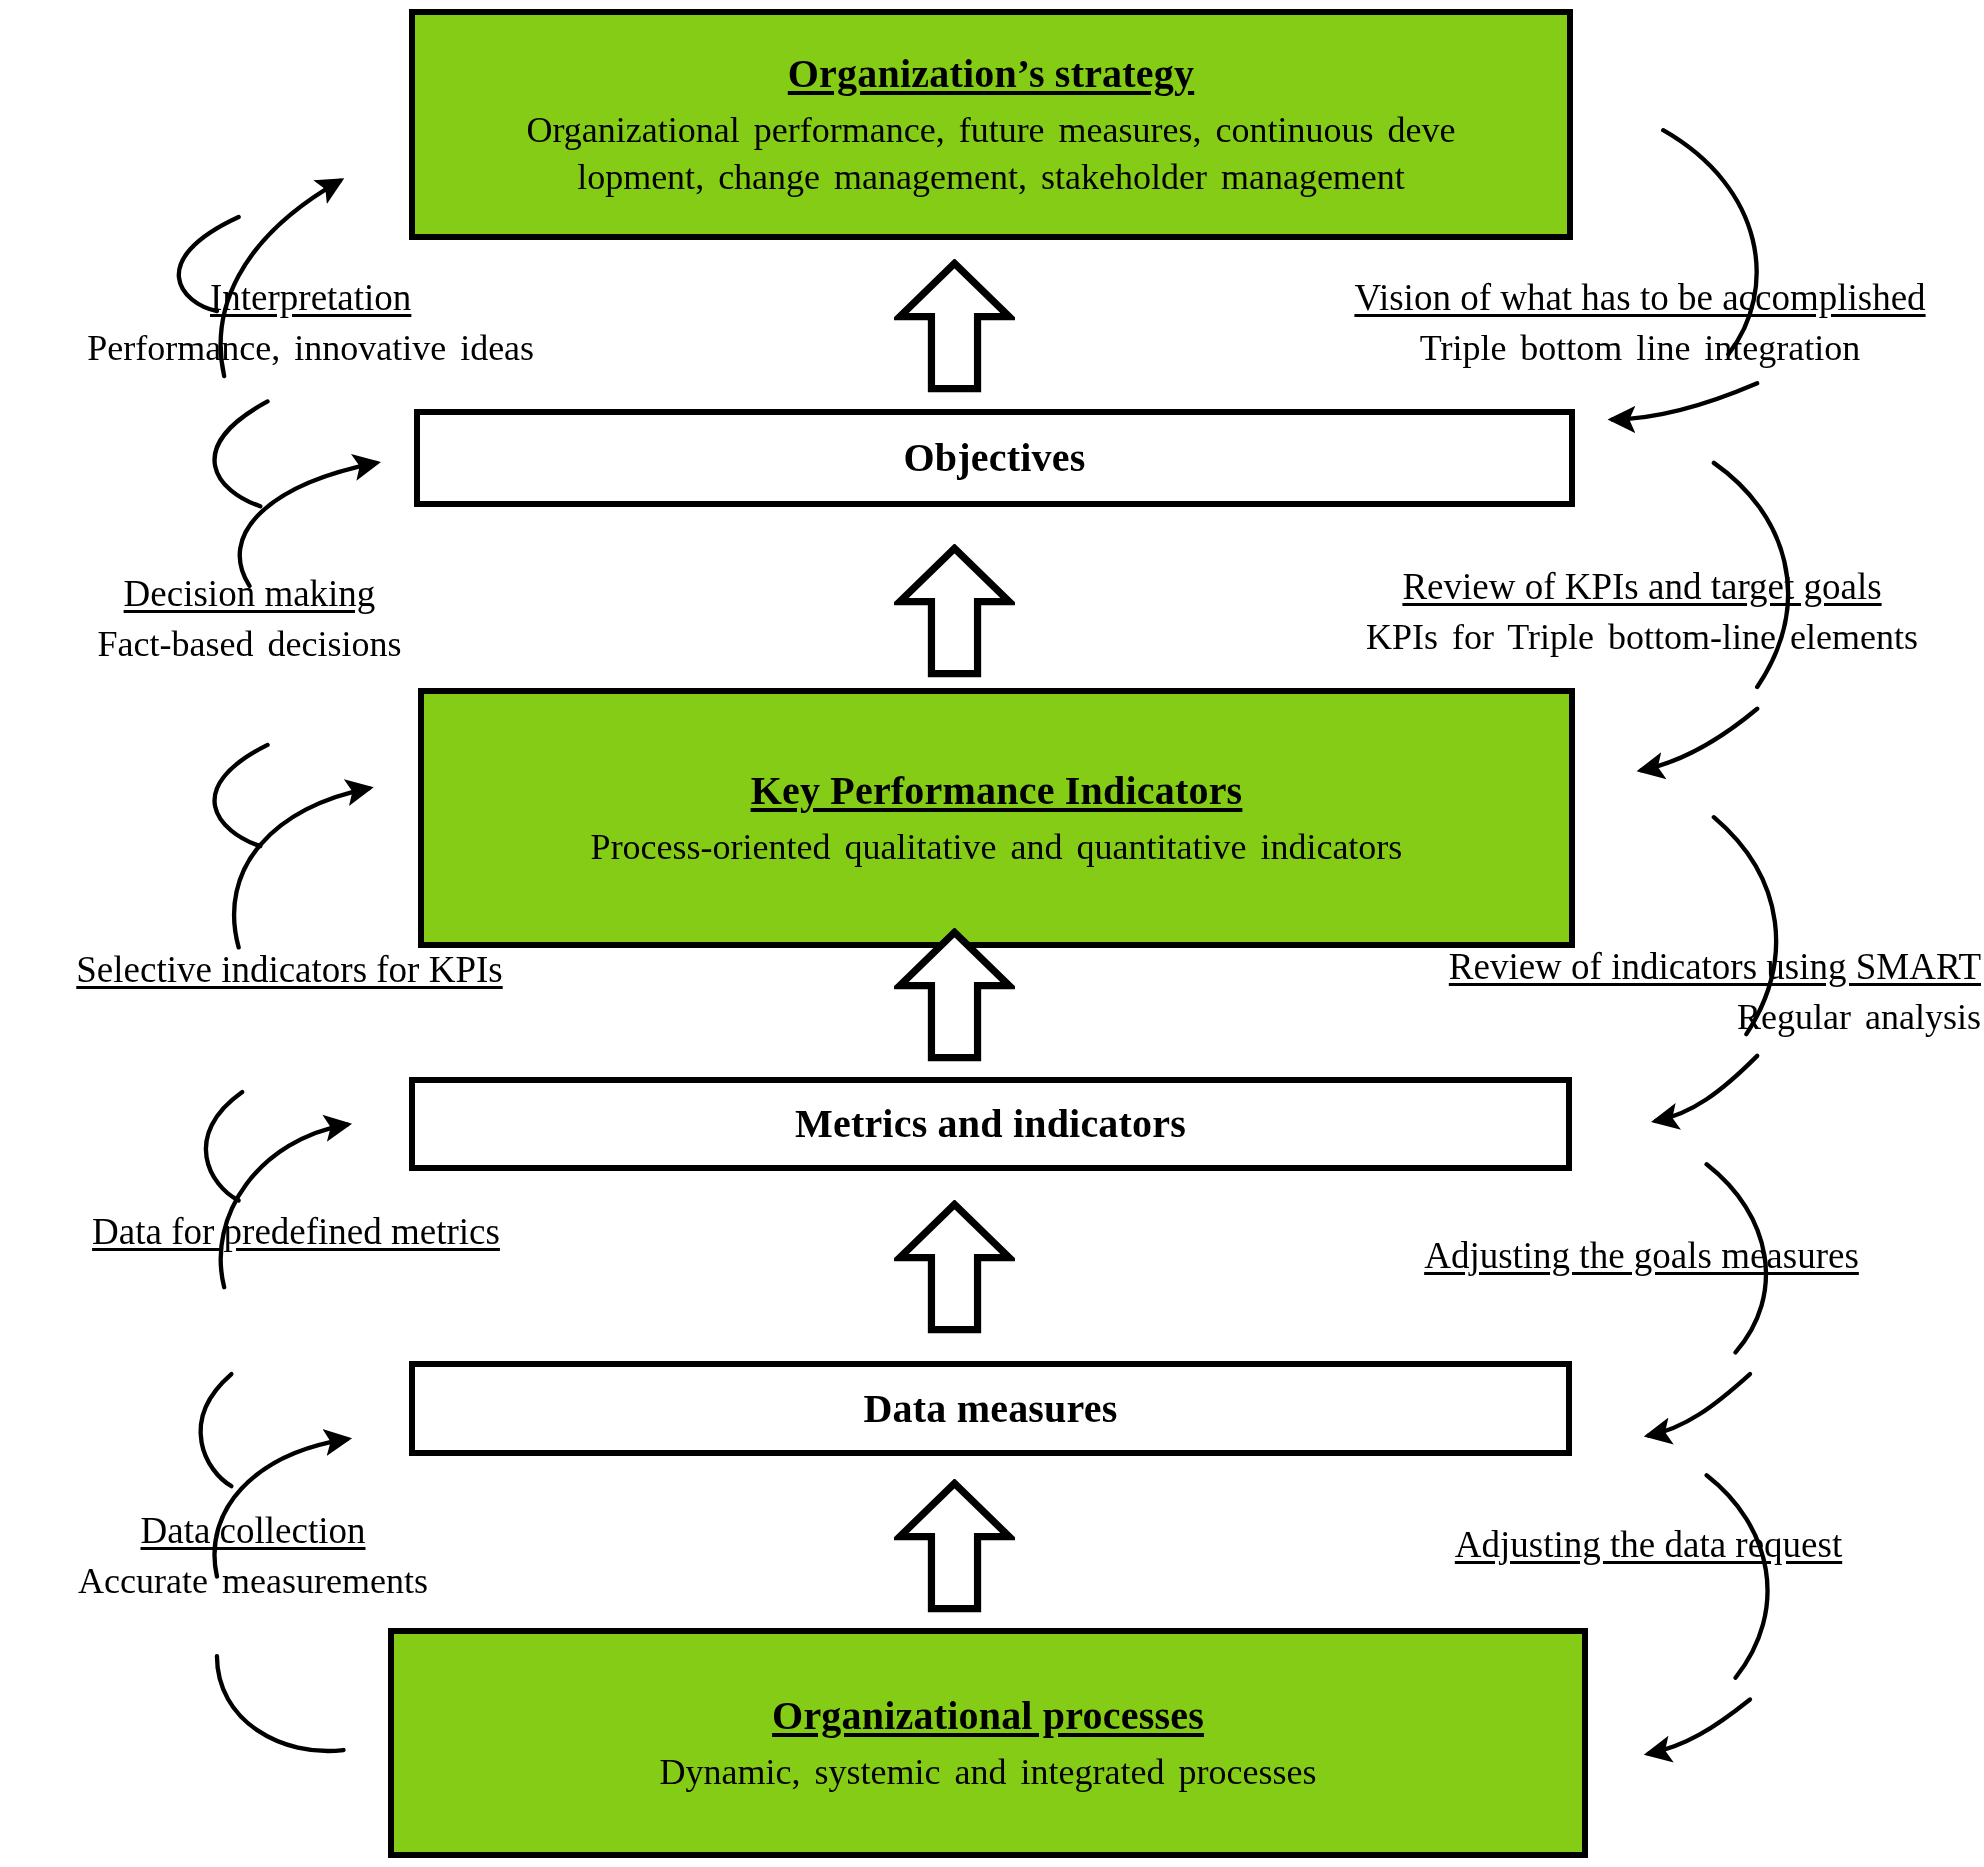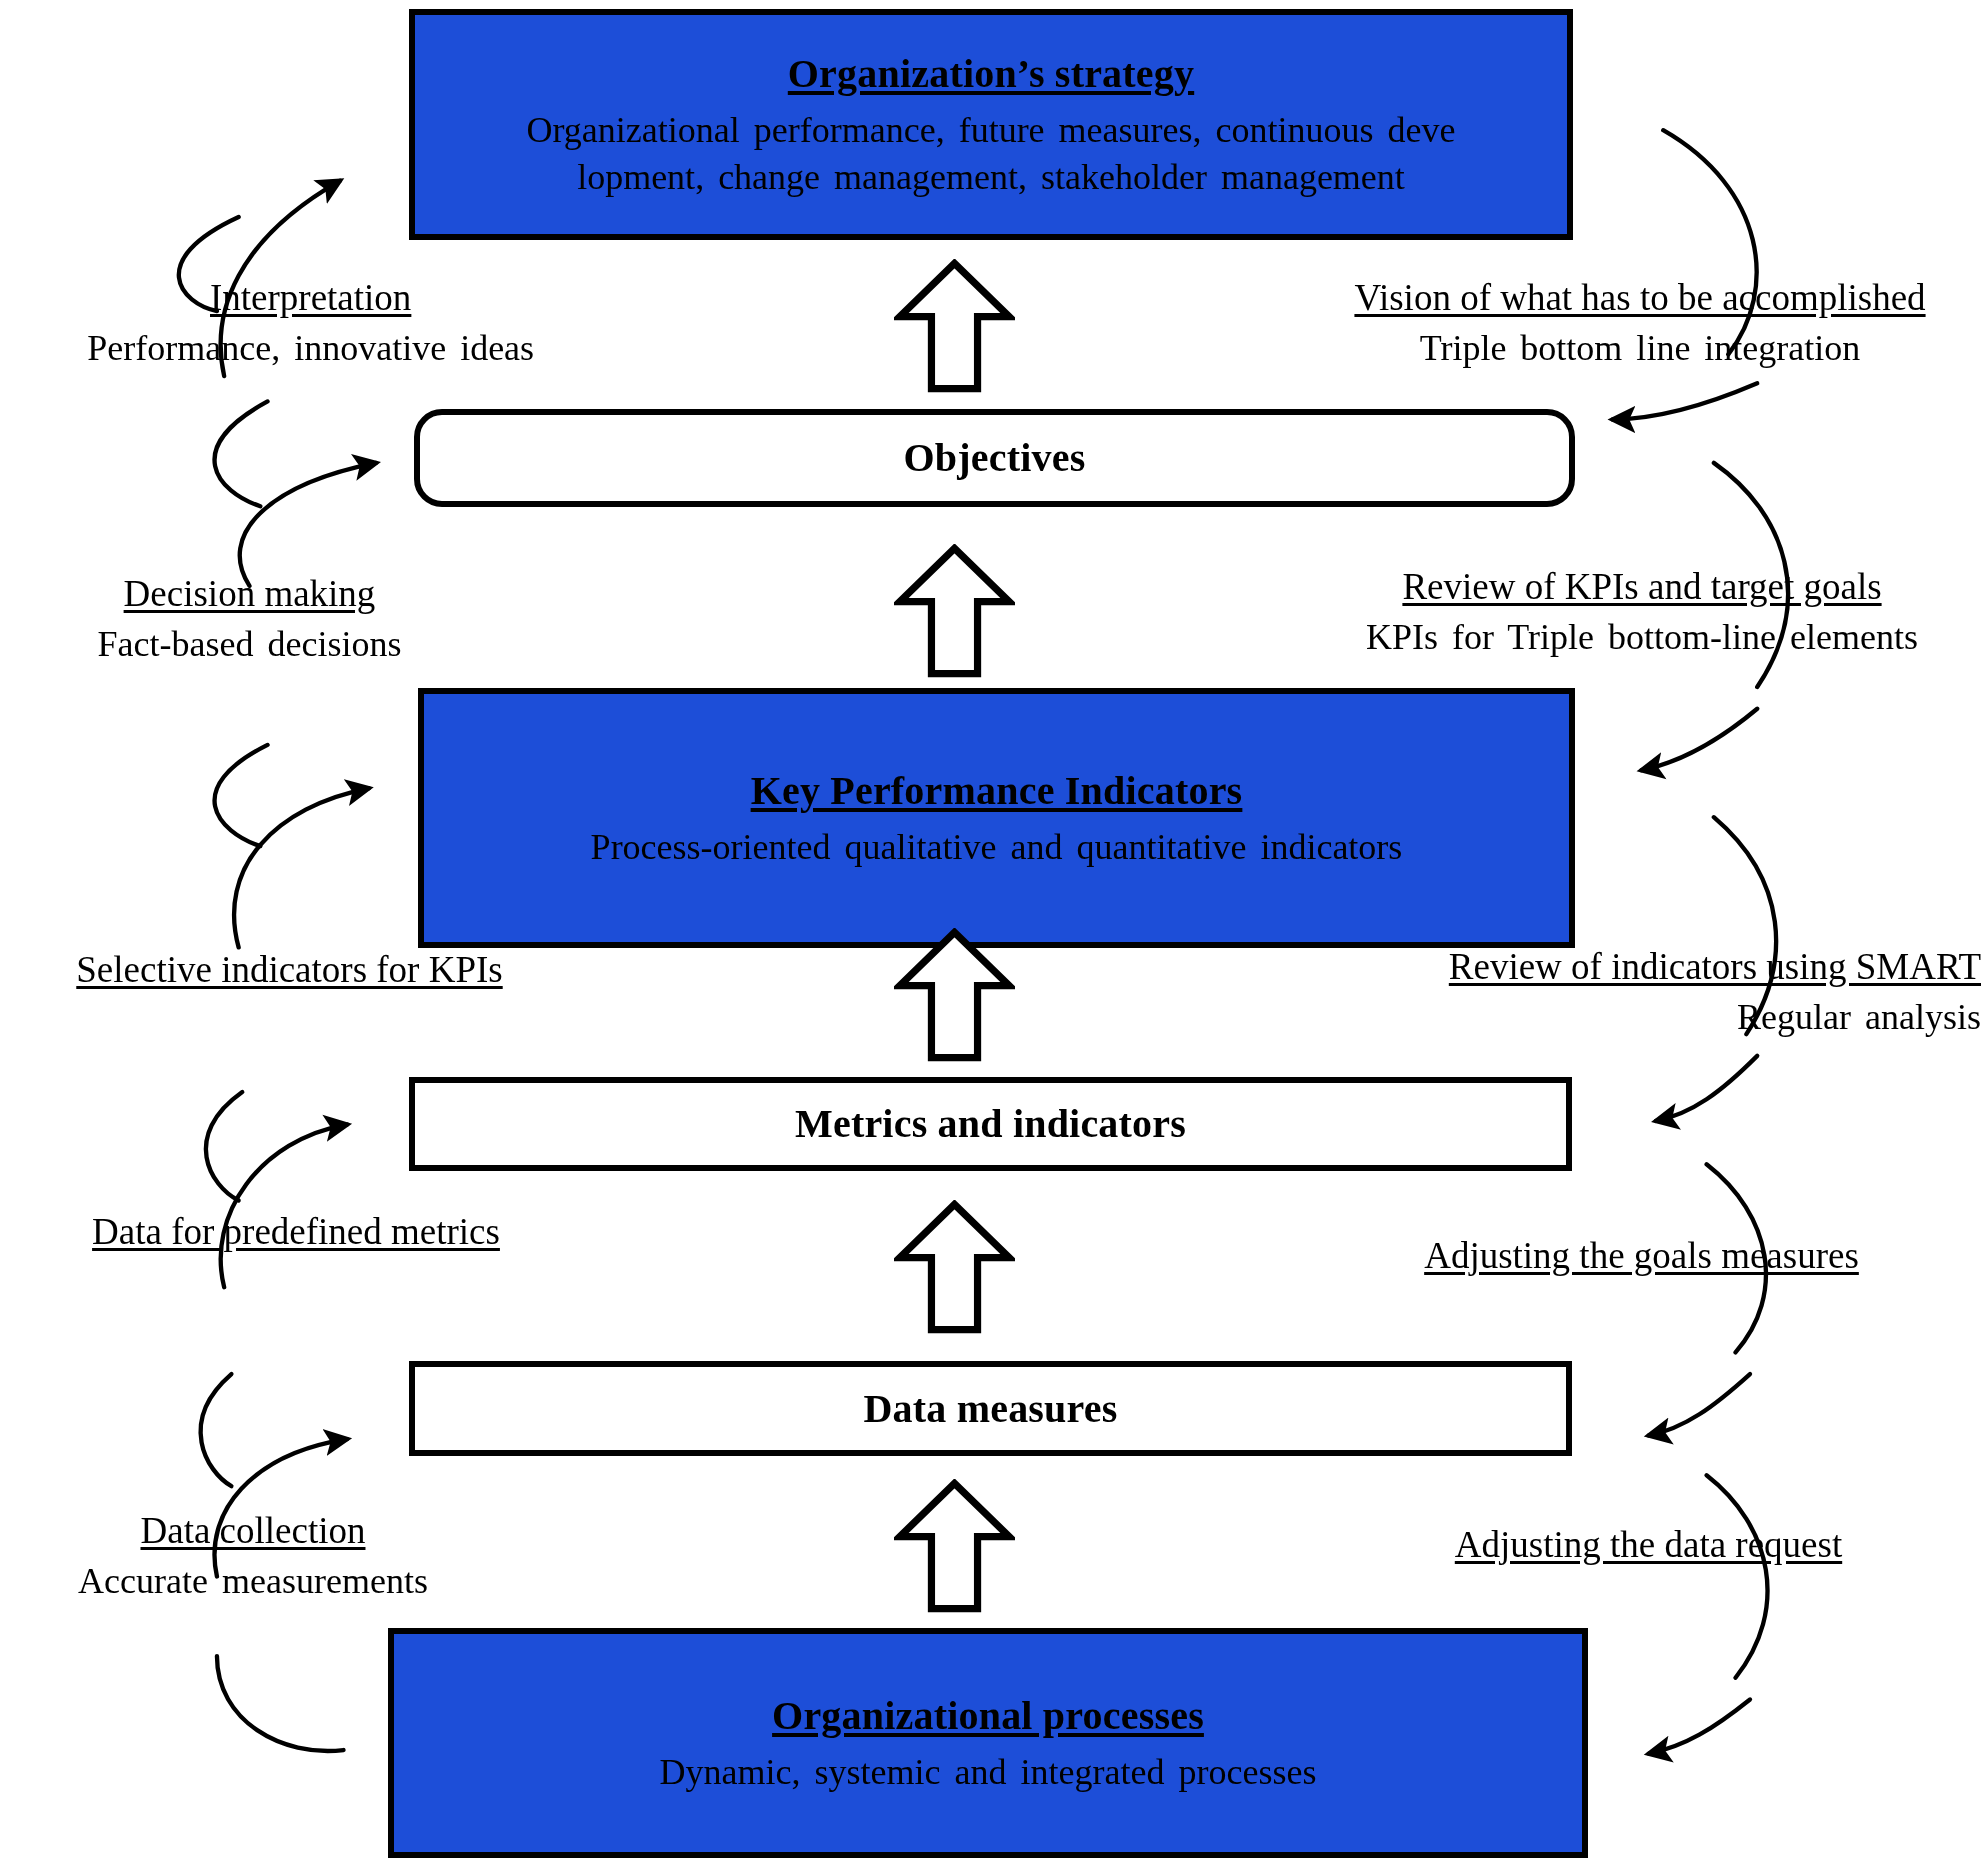--- a/index.html
+++ b/index.html
@@ -22,21 +22,21 @@
     box-sizing:border-box;
     border:6.5px solid #000000;
     background:#ffffff;
     display:flex;
     flex-direction:column;
     align-items:center;
     justify-content:center;
     text-align:center;
     line-height:1.30;
   }
-  .node.shaded{ background:#1d4ed8; }
+  .node.shaded{ background:#84cc16; }
   .node .title{
     font-weight:bold;
     font-size:40px;
     text-decoration:underline;
     text-underline-offset:4.3px;
     letter-spacing:0.2px;
     white-space:nowrap;
   }
   .node .title.nound{ text-decoration:none; }
   .node .desc{
@@ -139,21 +139,21 @@
     <div class="desc">Organizational performance, future measures, continuous deve</div>
     <div class="desc" style="margin-top:0">lopment, change management, stakeholder management</div>
   </div>
 
   <div class="blockarrow" style="left:894px;top:259px;">
     <svg viewBox="0 0 84 93" xmlns="http://www.w3.org/2000/svg">
       <path d="M42,3 L80,40 L58,40 L58,90 L26,90 L26,40 L4,40 Z" fill="#ffffff" stroke="#000000" stroke-width="5" stroke-linejoin="miter"></path>
     </svg>
   </div>
 
-  <div class="node" style="left:414px;top:409px;width:1161px;height:98px;border-radius:28px;">
+  <div class="node" style="left:414px;top:409px;width:1161px;height:98px;">
     <div class="title nound">Objectives</div>
   </div>
 
   <div class="blockarrow" style="left:894px;top:544px;">
     <svg viewBox="0 0 84 93" xmlns="http://www.w3.org/2000/svg">
       <path d="M42,3 L80,40 L58,40 L58,90 L26,90 L26,40 L4,40 Z" fill="#ffffff" stroke="#000000" stroke-width="5" stroke-linejoin="miter"></path>
     </svg>
   </div>
 
   <div class="node shaded" style="left:418px;top:688px;width:1157px;height:260px;">

